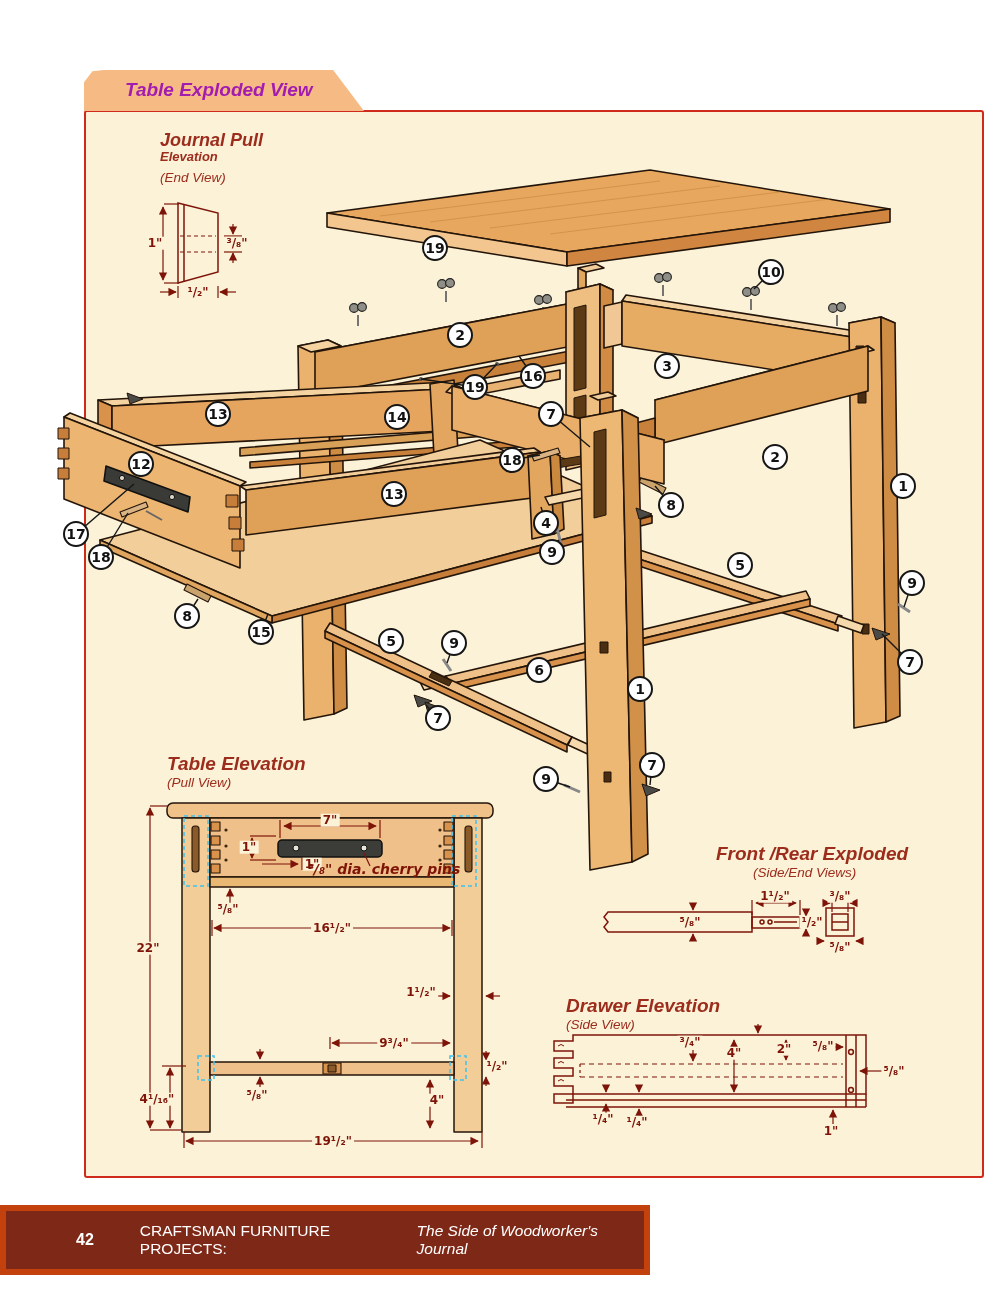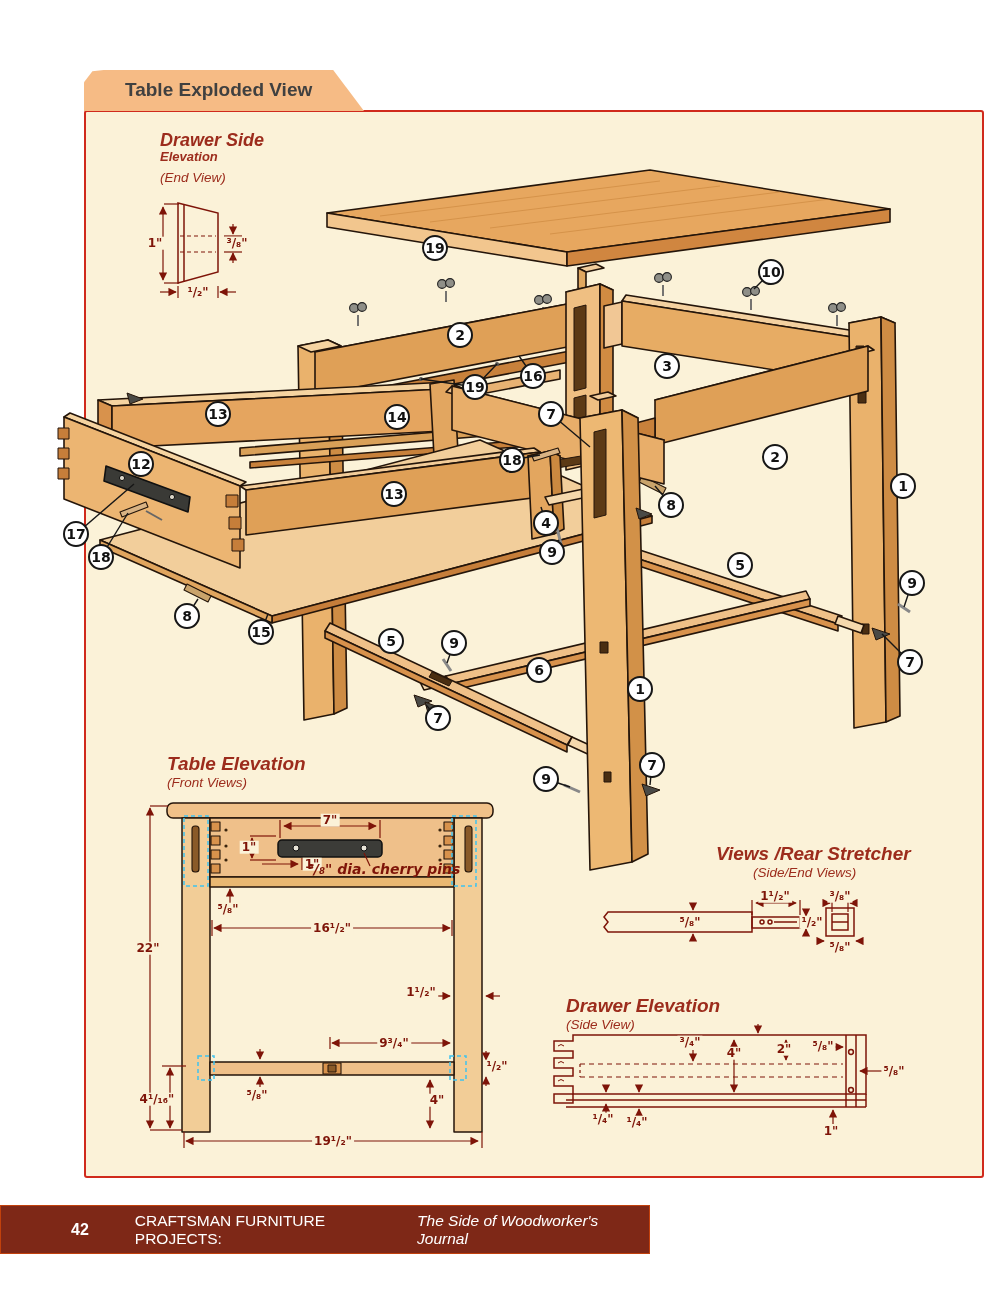--- a/index.html
+++ b/index.html
@@ -2,33 +2,33 @@
 <html><head>
 <meta charset="utf-8">
 <style>
   html,body{margin:0;padding:0;}
   body{width:1000px;height:1294px;position:relative;background:#ffffff;
        font-family:"Liberation Sans",sans-serif;overflow:hidden;}
   .content{position:absolute;left:84px;top:110px;width:900px;height:1068px;
            background:#FBF2D8;border:2.5px solid #D02A1C;box-sizing:border-box;border-radius:3px;}
   .banner{position:absolute;left:84px;top:70px;width:280px;height:41px;background:#F6BB85;
           clip-path:polygon(0% 100%,0% 30%,3% 3%,7% 0%,89% 0%,100% 100%);}
-  .banner-text{position:absolute;left:41px;top:9px;font-size:19px;font-weight:bold;color:#404040;}
+  .banner-text{position:absolute;left:41px;top:9px;font-size:19px;font-weight:bold;color:#a21caf;font-style:italic;}
   svg.art{position:absolute;left:0;top:0;pointer-events:none;}
   .callout{position:absolute;width:26px;height:26px;border:2px solid #161616;border-radius:50%;
            background:#ffffff;color:#111;font-weight:bold;font-size:14px;line-height:22px;
            text-align:center;box-sizing:border-box;font-family:"DejaVu Sans",sans-serif;}
   .dim{position:absolute;transform:translate(-50%,-50%);font-size:12px;font-weight:bold;color:#7E1408;
        background:#FBF2D8;padding:0 2px;white-space:nowrap;line-height:1.05;
        font-family:"DejaVu Sans",sans-serif;}
   .dim.note{font-style:italic;font-size:14px;background:transparent;}
   .sec-title{position:absolute;color:#9C2C1C;font-weight:bold;font-style:italic;font-size:19px;white-space:nowrap;}
   .sec-sub{position:absolute;color:#9C2C1C;font-style:italic;font-size:13.5px;white-space:nowrap;}
-  .footer{position:absolute;left:0;top:1205px;width:650px;height:49px;background:#7E2817;
-          color:#fff;display:flex;align-items:center;border:1px solid #c2410c;box-sizing:border-box;}
+  .footer{position:absolute;left:0;top:1205px;width:650px;height:70px;background:#7E2817;
+          color:#fff;display:flex;align-items:center;border:6px solid #c2410c;box-sizing:border-box;}
   .footer .pnum{margin-left:70px;font-weight:bold;font-size:16px;}
   .footer .series{margin-left:46px;font-weight:normal;font-size:15.5px;}
   .footer .book{font-style:italic;font-size:15.5px;margin-left:6px;}
 </style>
 </head>
 <body>
 
 <div class="content"></div>
 
 <svg class="art" width="1000" height="1294" viewBox="0 0 1000 1294">
@@ -400,28 +400,28 @@
     <line x1="910" y1="662" x2="882" y2="634" stroke="#161616" stroke-width="1.4"></line>
     <line x1="438" y1="718" x2="426" y2="705" stroke="#161616" stroke-width="1.4"></line>
     <line x1="652" y1="765" x2="650" y2="785" stroke="#161616" stroke-width="1.4"></line>
     <line x1="546" y1="779" x2="570" y2="787" stroke="#161616" stroke-width="1.4"></line>
   </svg>
 
 <div class="banner">
   <span class="banner-text">Table Exploded View</span>
 </div>
 
-<div class="sec-title" style="left:160px;top:130px;font-size:18px">Drawer Side</div>
+<div class="sec-title" style="left:160px;top:130px;font-size:18px">Journal Pull</div>
 <div class="sec-title" style="left:160px;top:149px;font-size:13px">Elevation</div>
 <div class="sec-sub" style="left:160px;top:170px">(End View)</div>
 
 <div class="sec-title" style="left:167px;top:753px">Table Elevation</div>
-<div class="sec-sub" style="left:167px;top:775px">(Front Views)</div>
-
-<div class="sec-title" style="left:716px;top:843px">Views /Rear Stretcher</div>
+<div class="sec-sub" style="left:167px;top:775px">(Pull View)</div>
+
+<div class="sec-title" style="left:716px;top:843px">Front /Rear Exploded</div>
 <div class="sec-sub" style="left:753px;top:865px">(Side/End Views)</div>
 
 <div class="sec-title" style="left:566px;top:995px">Drawer Elevation</div>
 <div class="sec-sub" style="left:566px;top:1017px">(Side View)</div>
 
 <div id="dims">
     <div class="dim" style="left: 155px; top: 243px;">1"</div>
     <div class="dim" style="left: 237px; top: 243px;">³/₈"</div>
     <div class="dim" style="left: 198px; top: 292px;">¹/₂"</div>
     <div class="dim" style="left: 330px; top: 820px;">7"</div>

